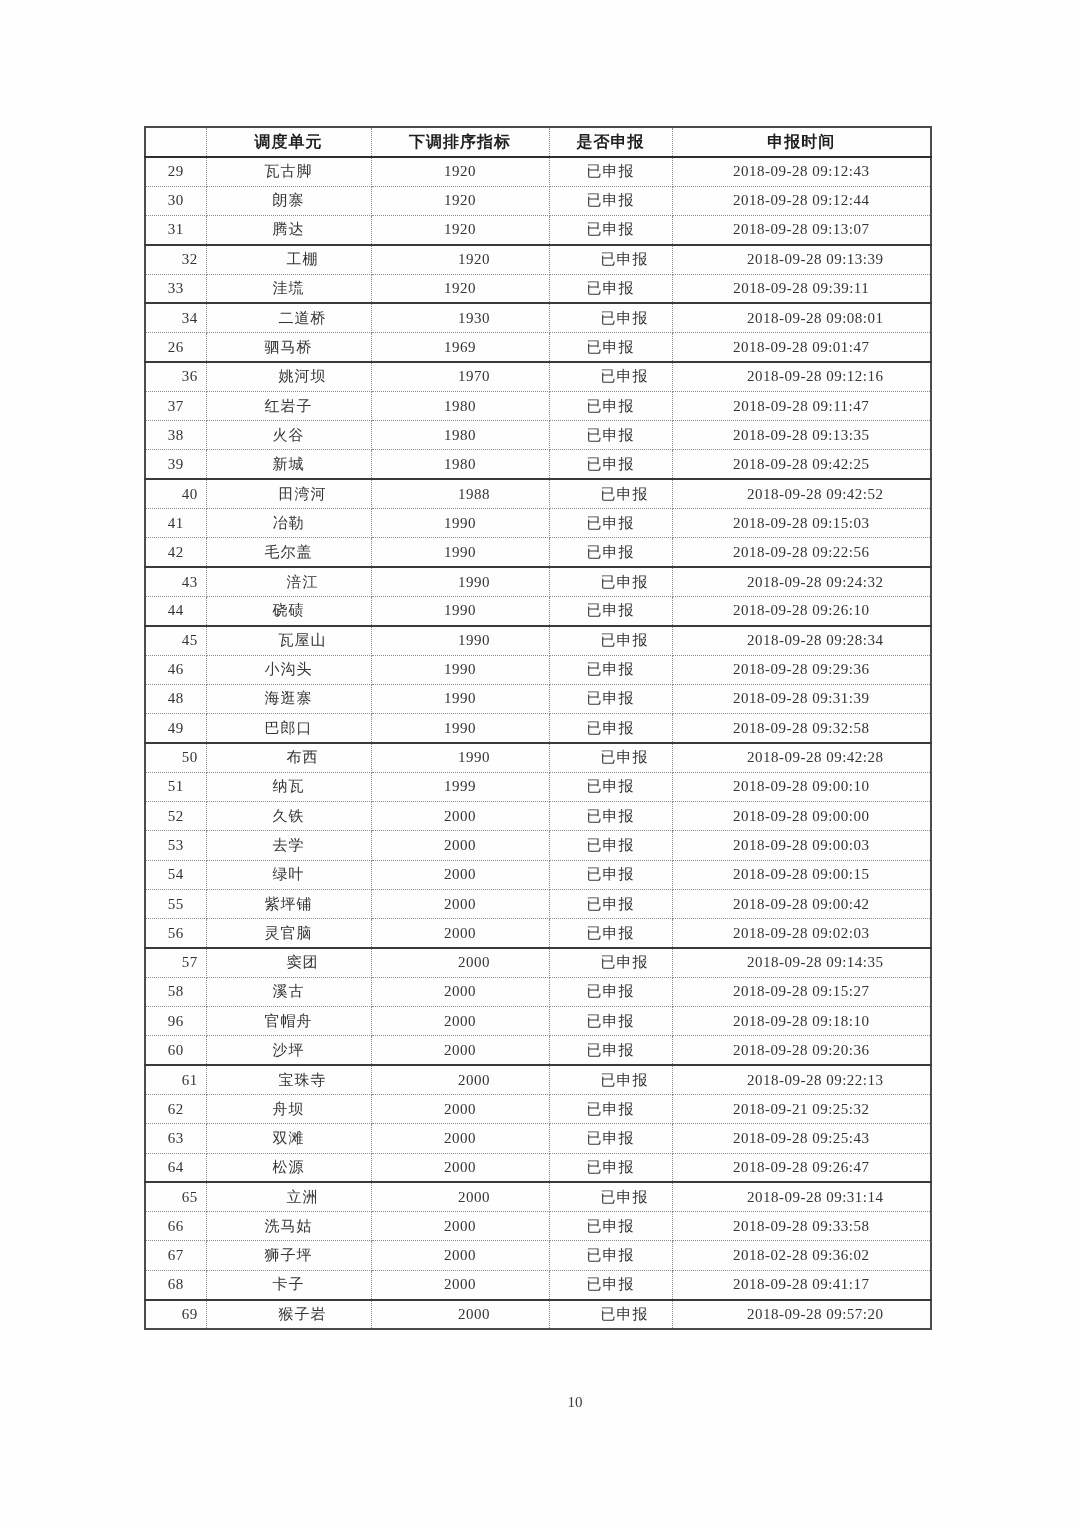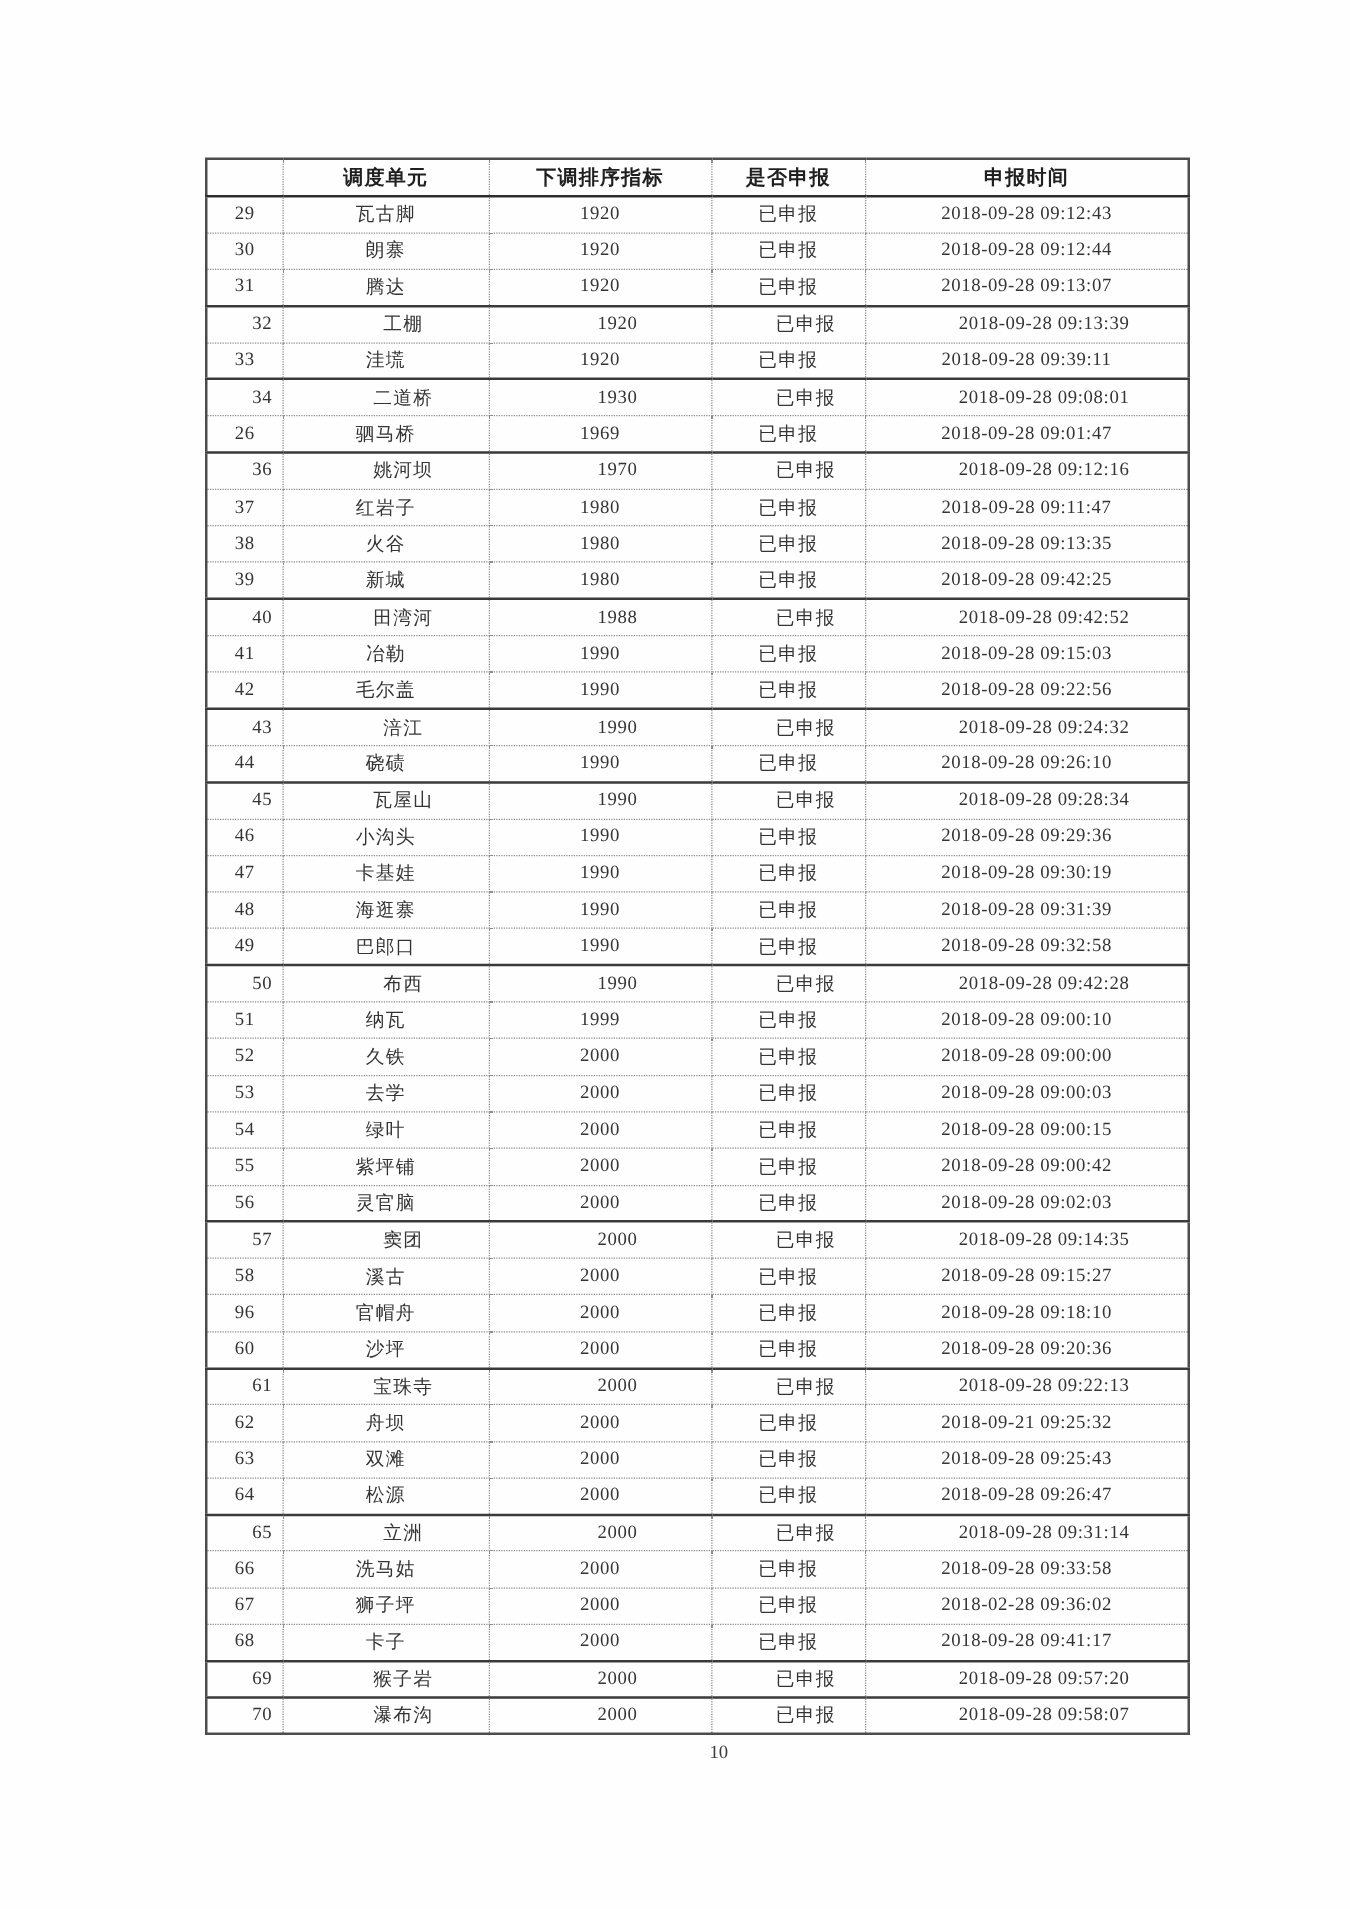--- a/index.html
+++ b/index.html
@@ -12,21 +12,21 @@
     position: relative;
   }
   .page {
     position: relative;
     width: 1080px;
     height: 1527px;
     overflow: hidden;
   }
   .doc-table {
     position: absolute;
-    left: 164px;
+    left: 144px;
     top: 126px;
     width: 786px;
     border-collapse: collapse;
     table-layout: fixed;
     border: 2px solid #4c4c4c;
   }
   .doc-table col.c-index     { width: 61px; }
   .doc-table col.c-unit      { width: 165px; }
   .doc-table col.c-indicator { width: 178px; }
   .doc-table col.c-declared  { width: 123px; }
@@ -224,27 +224,20 @@
           <td class="col-time">2018-09-28 09:28:34</td>
         </tr>
         <tr>
           <td class="col-index">46</td>
           <td class="col-unit">小沟头</td>
           <td class="col-indicator">1990</td>
           <td class="col-declared">已申报</td>
           <td class="col-time">2018-09-28 09:29:36</td>
         </tr>
         <tr>
-          <td class="col-index">47</td>
-          <td class="col-unit">卡基娃</td>
-          <td class="col-indicator">1990</td>
-          <td class="col-declared">已申报</td>
-          <td class="col-time">2018-09-28 09:30:19</td>
-        </tr>
-        <tr>
           <td class="col-index">48</td>
           <td class="col-unit">海逛寨</td>
           <td class="col-indicator">1990</td>
           <td class="col-declared">已申报</td>
           <td class="col-time">2018-09-28 09:31:39</td>
         </tr>
         <tr>
           <td class="col-index">49</td>
           <td class="col-unit">巴郎口</td>
           <td class="col-indicator">1990</td>
@@ -384,25 +377,18 @@
           <td class="col-declared">已申报</td>
           <td class="col-time">2018-09-28 09:41:17</td>
         </tr>
         <tr class="thick-top">
           <td class="col-index">69</td>
           <td class="col-unit">猴子岩</td>
           <td class="col-indicator">2000</td>
           <td class="col-declared">已申报</td>
           <td class="col-time">2018-09-28 09:57:20</td>
         </tr>
-        <tr class="thick-top">
-          <td class="col-index">70</td>
-          <td class="col-unit">瀑布沟</td>
-          <td class="col-indicator">2000</td>
-          <td class="col-declared">已申报</td>
-          <td class="col-time">2018-09-28 09:58:07</td>
-        </tr>
       </tbody>
   </table>
 
   <div class="page-number">10</div>
 
 </div>
 
 </body></html>

